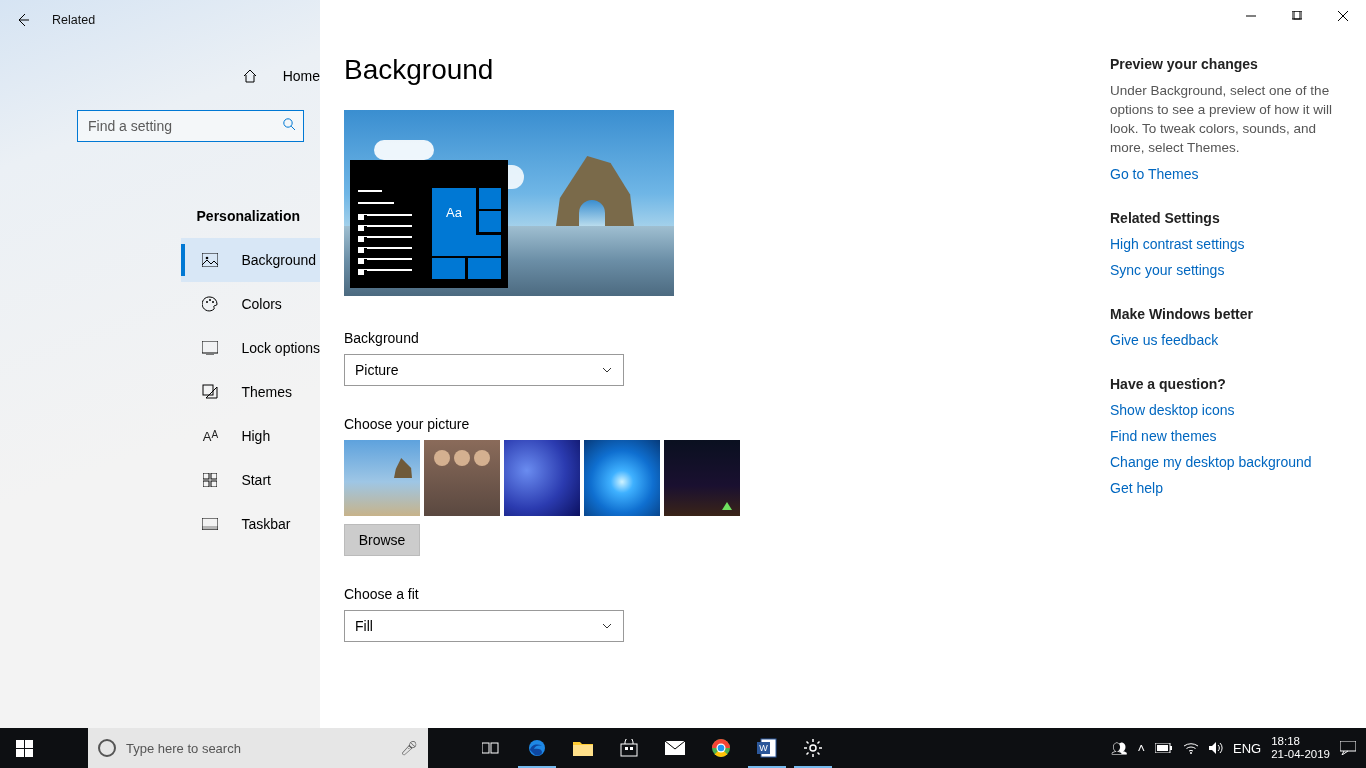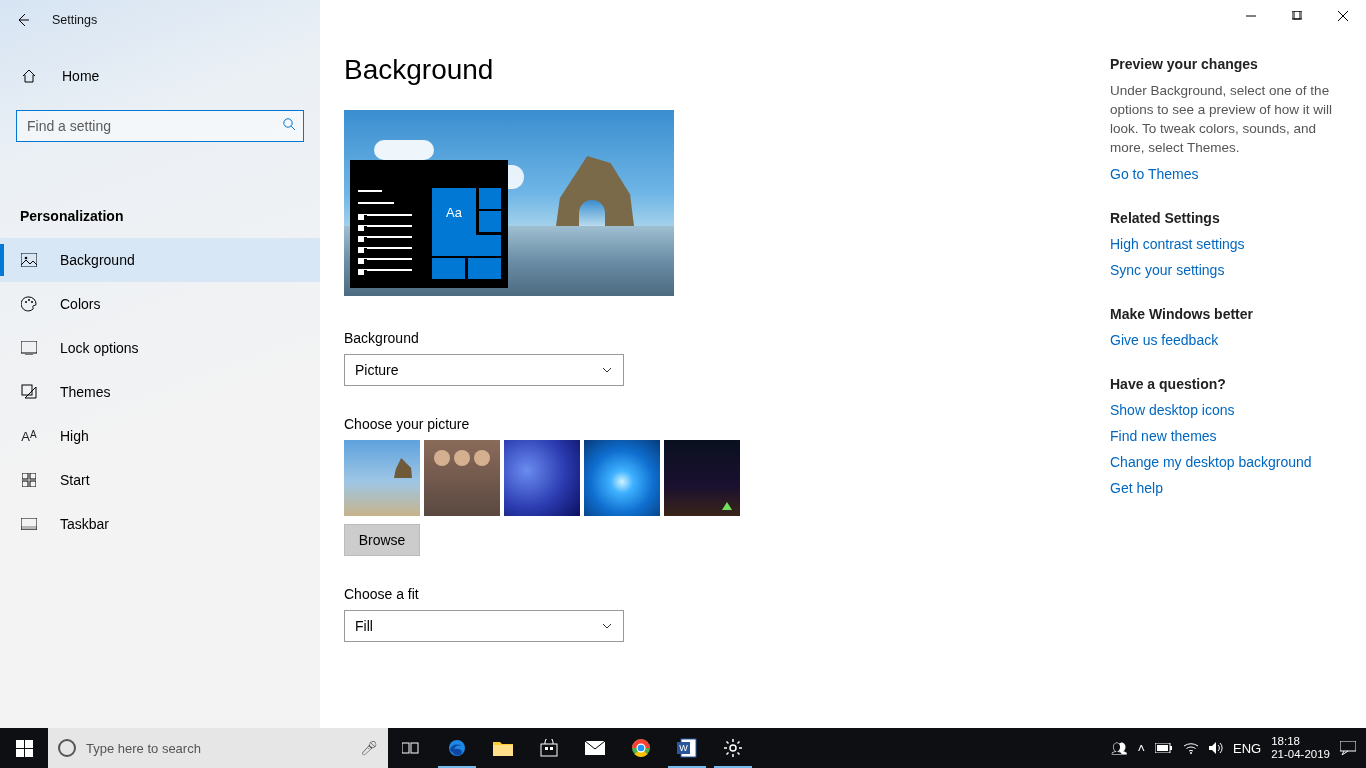--- a/index.html
+++ b/index.html
@@ -9,21 +9,21 @@
   .window { width: 1366px; height: 728px; display: flex; position: relative; }
 
   
   .titlebar { position: absolute; top: 0; left: 0; right: 0; height: 40px; display: flex; align-items: center; z-index: 5; }
   .titlebar .back-btn { width: 46px; height: 40px; display:flex; align-items:center; justify-content:center; cursor:pointer; }
   .titlebar .title { font-size: 12.5px; color: #111; margin-left: 6px; }
   .winbtns { position:absolute; right:0; top:0; display:flex; }
   .winbtn { width:46px; height:32px; display:flex; align-items:center; justify-content:center; cursor:pointer; font-size:12px; }
 
   
-  .sidebar { width: 320px; height: 728px; background: linear-gradient(160deg, #d6e4f3 0%, #ebf0f5 20%, #f3f3f3 60%); padding-top: 56px; display:flex; flex-direction:column; }
+  .sidebar { width: 320px; height: 728px; background: linear-gradient(160deg, #d6e4f3 0%, #ebf0f5 20%, #f3f3f3 60%); padding-top: 56px; display:flex; flex-direction:column;align-items:flex-end; }
   .home-row { display:flex; align-items:center; height:40px; padding-left:20px; gap:24px; font-size:14px; cursor:pointer; }
   .search-wrap { margin:14px 16px 18px 16px; position:relative; }
   .search { width:100%; height:32px; border:1px solid #0078d4; background:rgba(255,255,255,0.45); padding:0 34px 0 10px; font-size:14px; color:#555; outline:none; }
   .search::placeholder { color:#5b5b5b; }
   .search-icon { position:absolute; right:8px; top:7px; color:#0078d4; font-size:14px; }
   .category { font-weight:600; font-size:14px; padding:0 20px 14px 20px; color:#000;margin-top:48px; }
   .nav { display:flex; flex-direction:column; }
   .nav-item { display:flex; align-items:center; gap:22px; height:44px; padding-left:20px; font-size:14px; cursor:pointer; position:relative; }
   .nav-item.active { background:#d8e7f6; }
   .nav-item.active::before { content:""; position:absolute; left:0; top:6px; bottom:6px; width:4px; background:#0078d4; }
@@ -73,21 +73,21 @@
   .browse-btn { margin-top:8px; width:76px; height:32px; background:#ccc; border:1px solid #bbb; font-size:14px; cursor:pointer; display:flex; align-items:center; justify-content:center; }
 
   
   .right-col { width:264px; padding:56px 24px 0 8px; font-size:14px; color:#222; }
   .right-head { font-weight:600; margin-bottom:10px; }
   .right-body { color:#555; font-size:13.5px; line-height:1.4; margin-bottom:8px; }
   .link { color:#0067c0; cursor:pointer; display:block; margin:4px 0 10px 0; font-size:14px; }
   .right-sec { margin-top:28px; }
 
   
-  .taskbar { position:absolute; left:0; right:0; bottom:0; height:40px; background:#0d0f12; display:flex; align-items:center; color:#fff; font-size:13px; }
+  .taskbar { position:absolute; left:0; right:0; bottom:0; height:40px; background:#0d0f12; display:flex; align-items:center; color:#fff; font-size:13px;gap:40px; }
   .start-button { width:48px; height:40px; display:flex; align-items:center; justify-content:center; cursor:pointer; }
   .winlogo { display:grid; grid-template:repeat(2,8px)/repeat(2,8px); gap:1px; }
   .winlogo span { background:#fff; }
   .search-bar { width:340px; height:40px; background:#e6e6e6; display:flex; align-items:center; gap:10px; padding:0 10px; color:#555; position:relative; }
   .cortana { width:18px; height:18px; border:2px solid #555; border-radius:50%; }
   .mic { position:absolute; right:10px; font-size:14px; color:#555; }
   .tb-icons { display:flex; align-items:center; height:40px; }
   .tb-icon { width:46px; height:40px; display:flex; align-items:center; justify-content:center; cursor:pointer; position:relative; }
   .tb-icon.active::after { content:""; position:absolute; left:4px; right:4px; bottom:0; height:2px; background:#76b9ed; }
   .tray { margin-left:auto; display:flex; align-items:center; gap:10px; padding:0 10px; }
@@ -102,21 +102,21 @@
 
 <div class="window">
 
   <div class="titlebar">
     <div class="back-btn">
       <svg width="16" height="16" viewBox="0 0 16 16">
           <path d="M10 2 4 8l6 6" fill="none" stroke="#000" stroke-width="1"></path>
           <path d="M4 8h10" stroke="#000" stroke-width="1"></path>
         </svg>
     </div>
-    <div class="title">Settings</div>
+    <div class="title">Related</div>
     <div class="winbtns">
       <div class="winbtn">
           <svg width="10" height="10">
             <path d="M0 5h10" stroke="#000"></path>
           </svg>
         </div>
       <div class="winbtn">
           <svg width="10" height="10">
             <rect x="0" y="0" width="8" height="8" fill="none" stroke="#000"></rect>
             <rect x="2" y="-2" width="8" height="8" fill="none" stroke="#000" transform="translate(0 2)"></rect>

